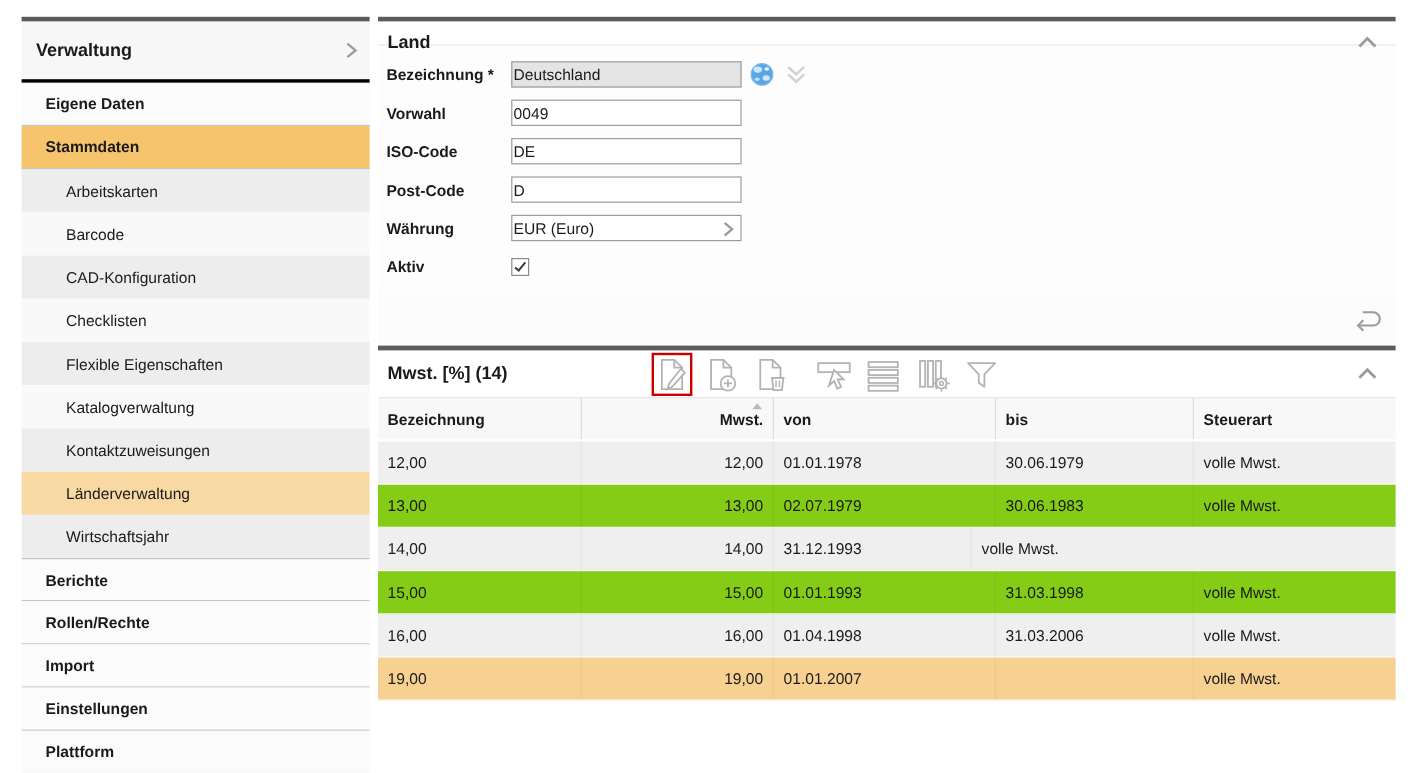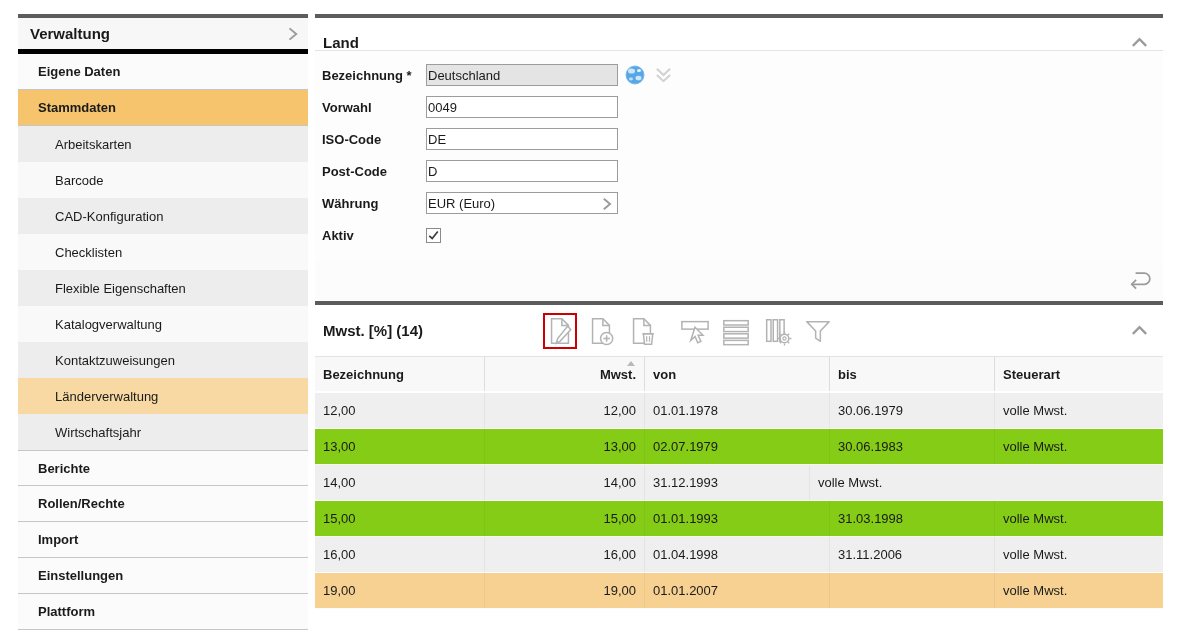--- a/index.html
+++ b/index.html
@@ -4,56 +4,56 @@
 <style>
   * { margin:0; padding:0; box-sizing:border-box; }
   html,body { background:#fff; }
   .app { position:relative; width:1181px; height:644px; background:#fff; overflow:hidden;
          font-family:"Liberation Sans", sans-serif; font-size:13px; color:#1a1a1a; }
 
   .darkbar { height:4px; background:var(--panel-border-dark,#5c5c5c); }
 
   
   .sidebar { position:absolute; left:18px; top:14px; width:290px; }
-  .sb-header { height:36px; display:flex; align-items:center; padding:0 8px 0 12px;
-               background:#f7f7f7; border-bottom:5px solid #000000; }
+  .sb-header { height:51px; display:flex; align-items:center; padding:0 8px 0 12px;
+               background:#f7f7f7; border-bottom:3px solid #000000; }
   .sb-title { font-weight:bold; font-size:15px; flex:1; }
   .sb-chevron { display:flex; align-items:center; cursor:pointer; }
   .sb-item { height:36px; display:flex; align-items:center; cursor:pointer; }
   .lvl1 { padding-left:20px; font-weight:bold; background:#fbfbfb; border-bottom:1px solid #c6c6c6; }
   .lvl2 { padding-left:37px; }
   .lvl2 + .lvl1 { border-top:1px solid #c6c6c6; }
   .sel1 { background:var(--accent-selected,#f5c46d); }
   .sel2 { background:var(--accent-selected-light,#f9d9a3); }
   .shade-dark { background:#ededed; }
   .shade-light { background:#f9f9f9; }
 
   
   .main { position:absolute; left:315px; top:14px; width:848px; }
-  .panel-header { height:33px; display:flex; align-items:center; padding:16px 12px 0 8px;
+  .panel-header { height:20px; display:flex; align-items:center; padding:16px 12px 0 8px;
                   border-bottom:1px solid #e3e3e3; background:#fff; }
   .panel-title { font-weight:bold; font-size:15px; }
   .collapse { margin-left:auto; display:flex; align-items:center; cursor:pointer; }
 
   
   .form { padding-top:8px; height:208px; background:#fdfdfd; }
   .f-row { height:32px; display:flex; align-items:center; padding-left:7px; }
   .f-label { width:104px; font-weight:bold; }
   .f-input { width:192px; height:22px; border:1px solid #9c9c9c; background:#fff;
              display:flex; align-items:center; padding:0 1px; position:relative; }
   .f-input.readonly { background:#e4e4e4; }
   .picker-chevron { position:absolute; right:4px; top:3px; }
   .f-icons { display:flex; align-items:center; gap:9px; margin-left:7px; }
   .checkbox { width:15px; height:15px; border:1px solid #8a8a8a; background:#fff;
               display:flex; align-items:center; justify-content:center; cursor:pointer; }
   .panel-footer { height:42px; display:flex; align-items:center; justify-content:flex-end;
                   padding-right:10px; background:#fcfcfc; }
 
   
-  .mwst-header { height:52px; display:flex; align-items:center; padding:0 12px 0 8px;
+  .mwst-header { height:40px; display:flex; align-items:center; padding:0 12px 0 8px;
                  border-bottom:1px solid #e3e3e3; position:relative; }
   .toolbar { position:absolute; left:228px; top:0; height:100%; display:flex; align-items:center; gap:7px; }
   .tool { width:34px; height:36px; display:flex; align-items:center; justify-content:center; cursor:pointer; }
   .tool.highlighted { border:2px solid var(--highlight-box-red,#cc0000); }
   .tool.group-gap { margin-left:12px; }
 
   
   .thead { display:flex; height:36px; background:#f8f8f8; border-bottom:2px solid #fff;text-align:center; }
   .th { display:flex; align-items:center; font-weight:bold; padding:0 8px; position:relative;
         border-right:1px solid #ddd; cursor:pointer; }
@@ -333,21 +333,21 @@
               <div class="td" style="width: 170px;">15,00</div>
               <div class="td right" style="width: 160px;">15,00</div>
               <div class="td" style="width: 185px;">01.01.1993</div>
               <div class="td" style="width: 165px;">31.03.1998</div>
               <div class="td" style="width: 168px;">volle Mwst.</div>
             </div>
             <div class="tr odd">
               <div class="td" style="width: 170px;">16,00</div>
               <div class="td right" style="width: 160px;">16,00</div>
               <div class="td" style="width: 185px;">01.04.1998</div>
-              <div class="td" style="width: 165px;">31.11.2006</div>
+              <div class="td" style="width: 165px;">31.03.2006</div>
               <div class="td" style="width: 168px;">volle Mwst.</div>
             </div>
             <div class="tr selected">
               <div class="td" style="width: 170px;">19,00</div>
               <div class="td right" style="width: 160px;">19,00</div>
               <div class="td" style="width: 185px;">01.01.2007</div>
               <div class="td" style="width: 165px;"></div>
               <div class="td" style="width: 168px;">volle Mwst.</div>
             </div>
           </div>

